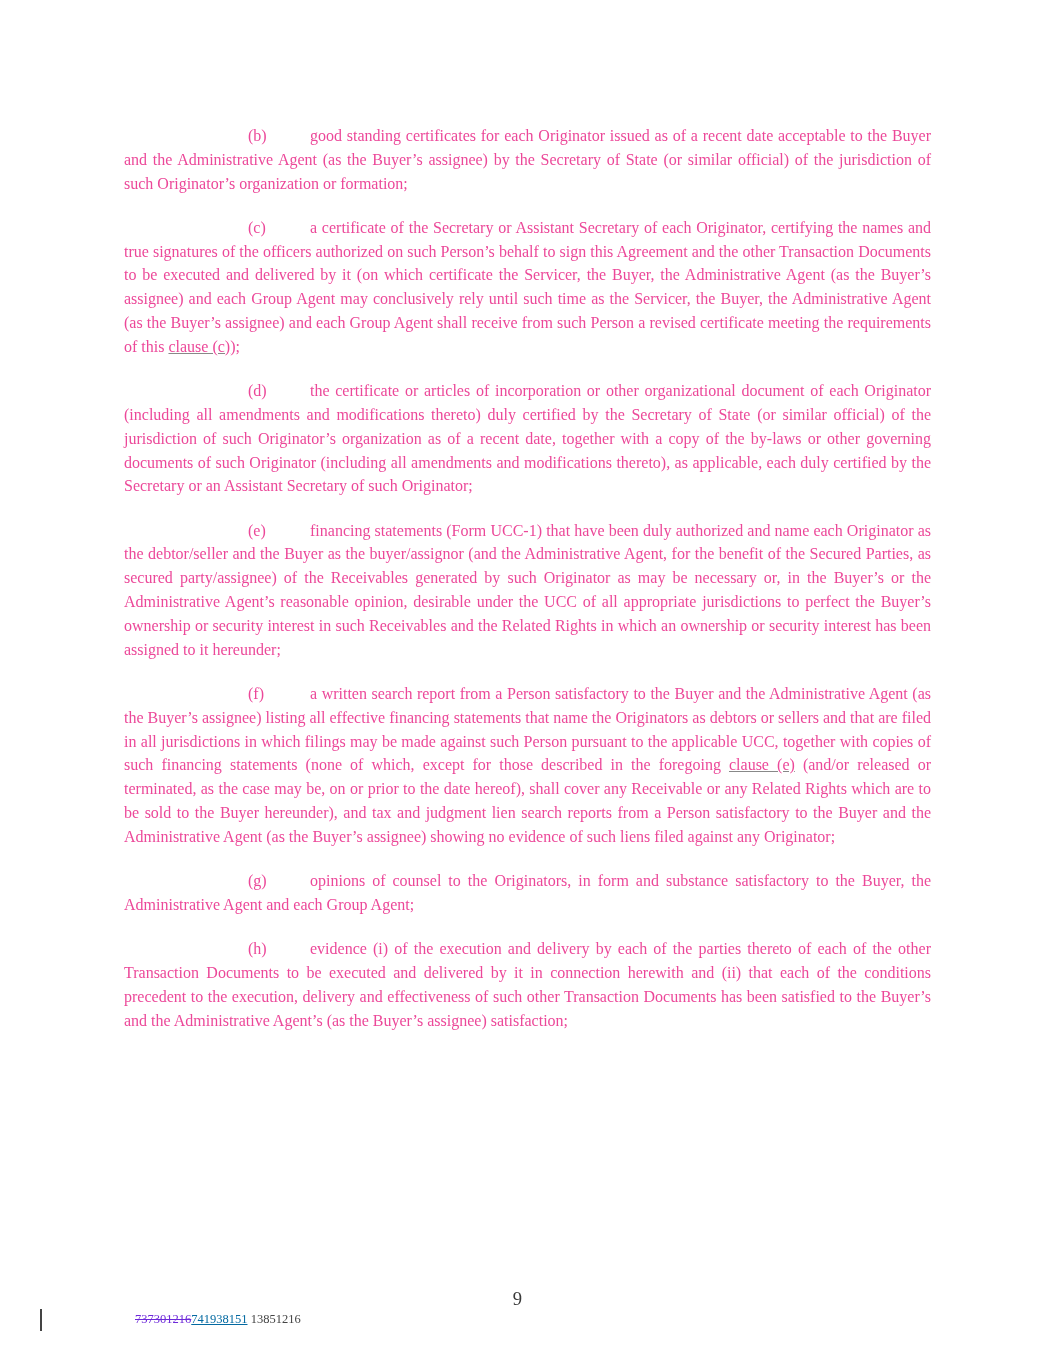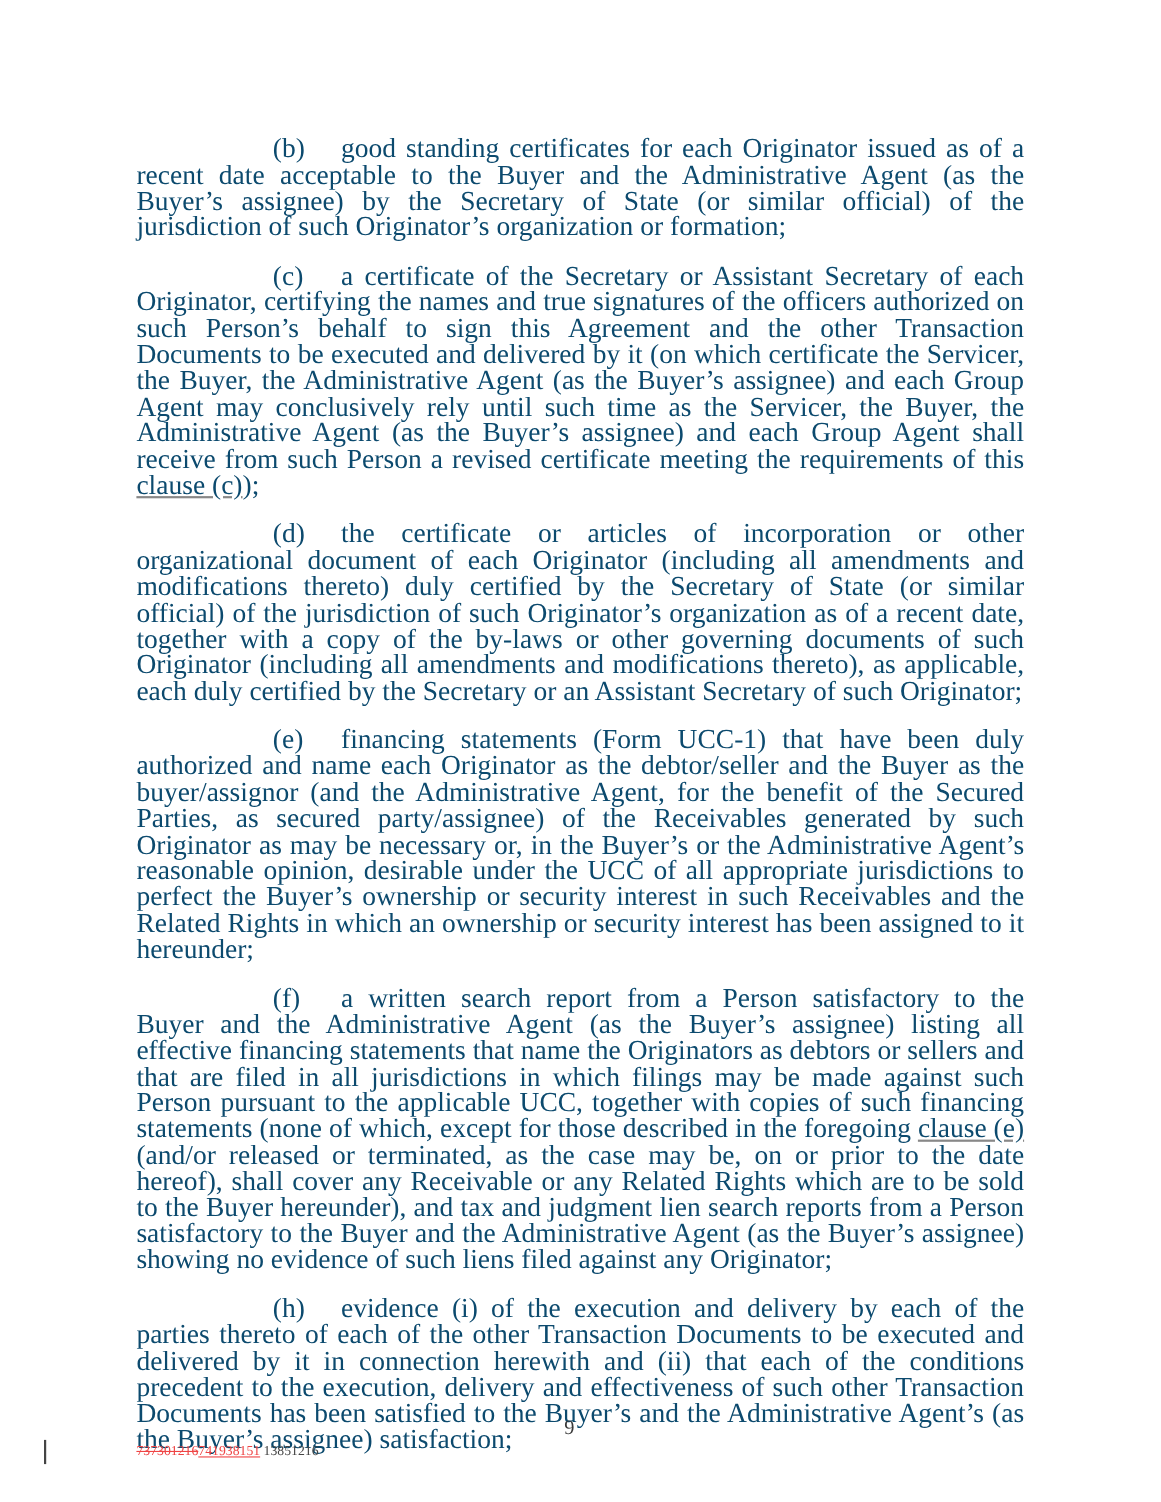--- a/index.html
+++ b/index.html
@@ -1,50 +1,51 @@
 <!DOCTYPE html>
 <html><head>
   <meta charset="utf-8">
   <style>
     html, body { margin: 0; padding: 0; background: #ffffff; }
     body { width: 1055px; height: 1365px; position: relative; overflow: hidden; }
     .page {
       position: absolute; left: 124px; top: 124px; width: 807px;
       font-family: "Liberation Serif", serif;
-      font-size: 25px; line-height: 23.8px; color: #0c4a6e;
+      font-size: 16px; line-height: 23.8px; color: #ec4899;
     }
     .para { text-align: justify; margin: 0 0 20.5px 0; text-indent: 124px; }
     .label { display: inline-block; width: 62px; text-indent: 0; }
     .ul { text-decoration: underline; text-decoration-color: #888; }
     .page-number {
       position: absolute; top: 1288px; left: 0; width: 1035px; text-align: center;
       font-family: "Liberation Serif", serif; font-size: 18.6px; color: #3a3a3a;
     }
     .change-bar { position: absolute; left: 40px; top: 1309px; width: 2px; height: 22px; background: #444; }
     .footer-id {
       position: absolute; left: 124px; top: 1312px;
       font-family: "Liberation Serif", serif; font-size: 12.5px; color: #444;
     }
-    .del { color: #ef4444; text-decoration: line-through; }
-    .ins { color: #ef4444; text-decoration: underline; }
+    .del { color: #6d28d9; text-decoration: line-through; margin-left: 11px; }
+    .ins { color: #0369a1; text-decoration: underline; }
   </style>
 </head>
 <body>
 
 <div class="page">
   <p class="para"><span class="label">(b)</span><span>good standing certificates for each Originator issued as of a recent date acceptable to the Buyer and the Administrative Agent (as the Buyer’s assignee) by the Secretary of State (or similar official) of the jurisdiction of such Originator’s organization or formation;</span></p>
 
   <p class="para"><span class="label">(c)</span><span>a certificate of the Secretary or Assistant Secretary of each Originator, certifying the names and true signatures of the officers authorized on such Person’s behalf to sign this Agreement and the other Transaction Documents to be executed and delivered by it (on which certificate the Servicer, the Buyer, the Administrative Agent (as the Buyer’s assignee) and each Group Agent may conclusively rely until such time as the Servicer, the Buyer, the Administrative Agent (as the Buyer’s assignee) and each Group Agent shall receive from such Person a revised certificate meeting the requirements of this </span><span class="ul">clause (c)</span><span>);</span></p>
 
   <p class="para"><span class="label">(d)</span><span>the certificate or articles of incorporation or other organizational document of each Originator (including all amendments and modifications thereto) duly certified by the Secretary of State (or similar official) of the jurisdiction of such Originator’s organization as of a recent date, together with a copy of the by-laws or other governing documents of such Originator (including all amendments and modifications thereto), as applicable, each duly certified by the Secretary or an Assistant Secretary of such Originator;</span></p>
 
   <p class="para"><span class="label">(e)</span><span>financing statements (Form UCC-1) that have been duly authorized and name each Originator as the debtor/seller and the Buyer as the buyer/assignor (and the Administrative Agent, for the benefit of the Secured Parties, as secured party/assignee) of the Receivables generated by such Originator as may be necessary or, in the Buyer’s or the Administrative Agent’s reasonable opinion, desirable under the UCC of all appropriate jurisdictions to perfect the Buyer’s ownership or security interest in such Receivables and the Related Rights in which an ownership or security interest has been assigned to it hereunder;</span></p>
 
   <p class="para"><span class="label">(f)</span><span>a written search report from a Person satisfactory to the Buyer and the Administrative Agent (as the Buyer’s assignee) listing all effective financing statements that name the Originators as debtors or sellers and that are filed in all jurisdictions in which filings may be made against such Person pursuant to the applicable UCC, together with copies of such financing statements (none of which, except for those described in the foregoing </span><span class="ul">clause (e)</span><span> (and/or released or terminated, as the case may be, on or prior to the date hereof), shall cover any Receivable or any Related Rights which are to be sold to the Buyer hereunder), and tax and judgment lien search reports from a Person satisfactory to the Buyer and the Administrative Agent (as the Buyer’s assignee) showing no evidence of such liens filed against any Originator;</span></p>
 
+  <p class="para"><span class="label">(g)</span><span>opinions of counsel to the Originators, in form and substance satisfactory to the Buyer, the Administrative Agent and each Group Agent;</span></p>
 
   <p class="para"><span class="label">(h)</span><span>evidence (i) of the execution and delivery by each of the parties thereto of each of the other Transaction Documents to be executed and delivered by it in connection herewith and (ii) that each of the conditions precedent to the execution, delivery and effectiveness of such other Transaction Documents has been satisfied to the Buyer’s and the Administrative Agent’s (as the Buyer’s assignee) satisfaction;</span></p>
 </div>
 
 <div class="page-number">9</div>
 
 <div class="change-bar"></div>
 
 <div class="footer-id">
   <span class="del">737301216</span><span class="ins">741938151</span><span> 13851216</span>

